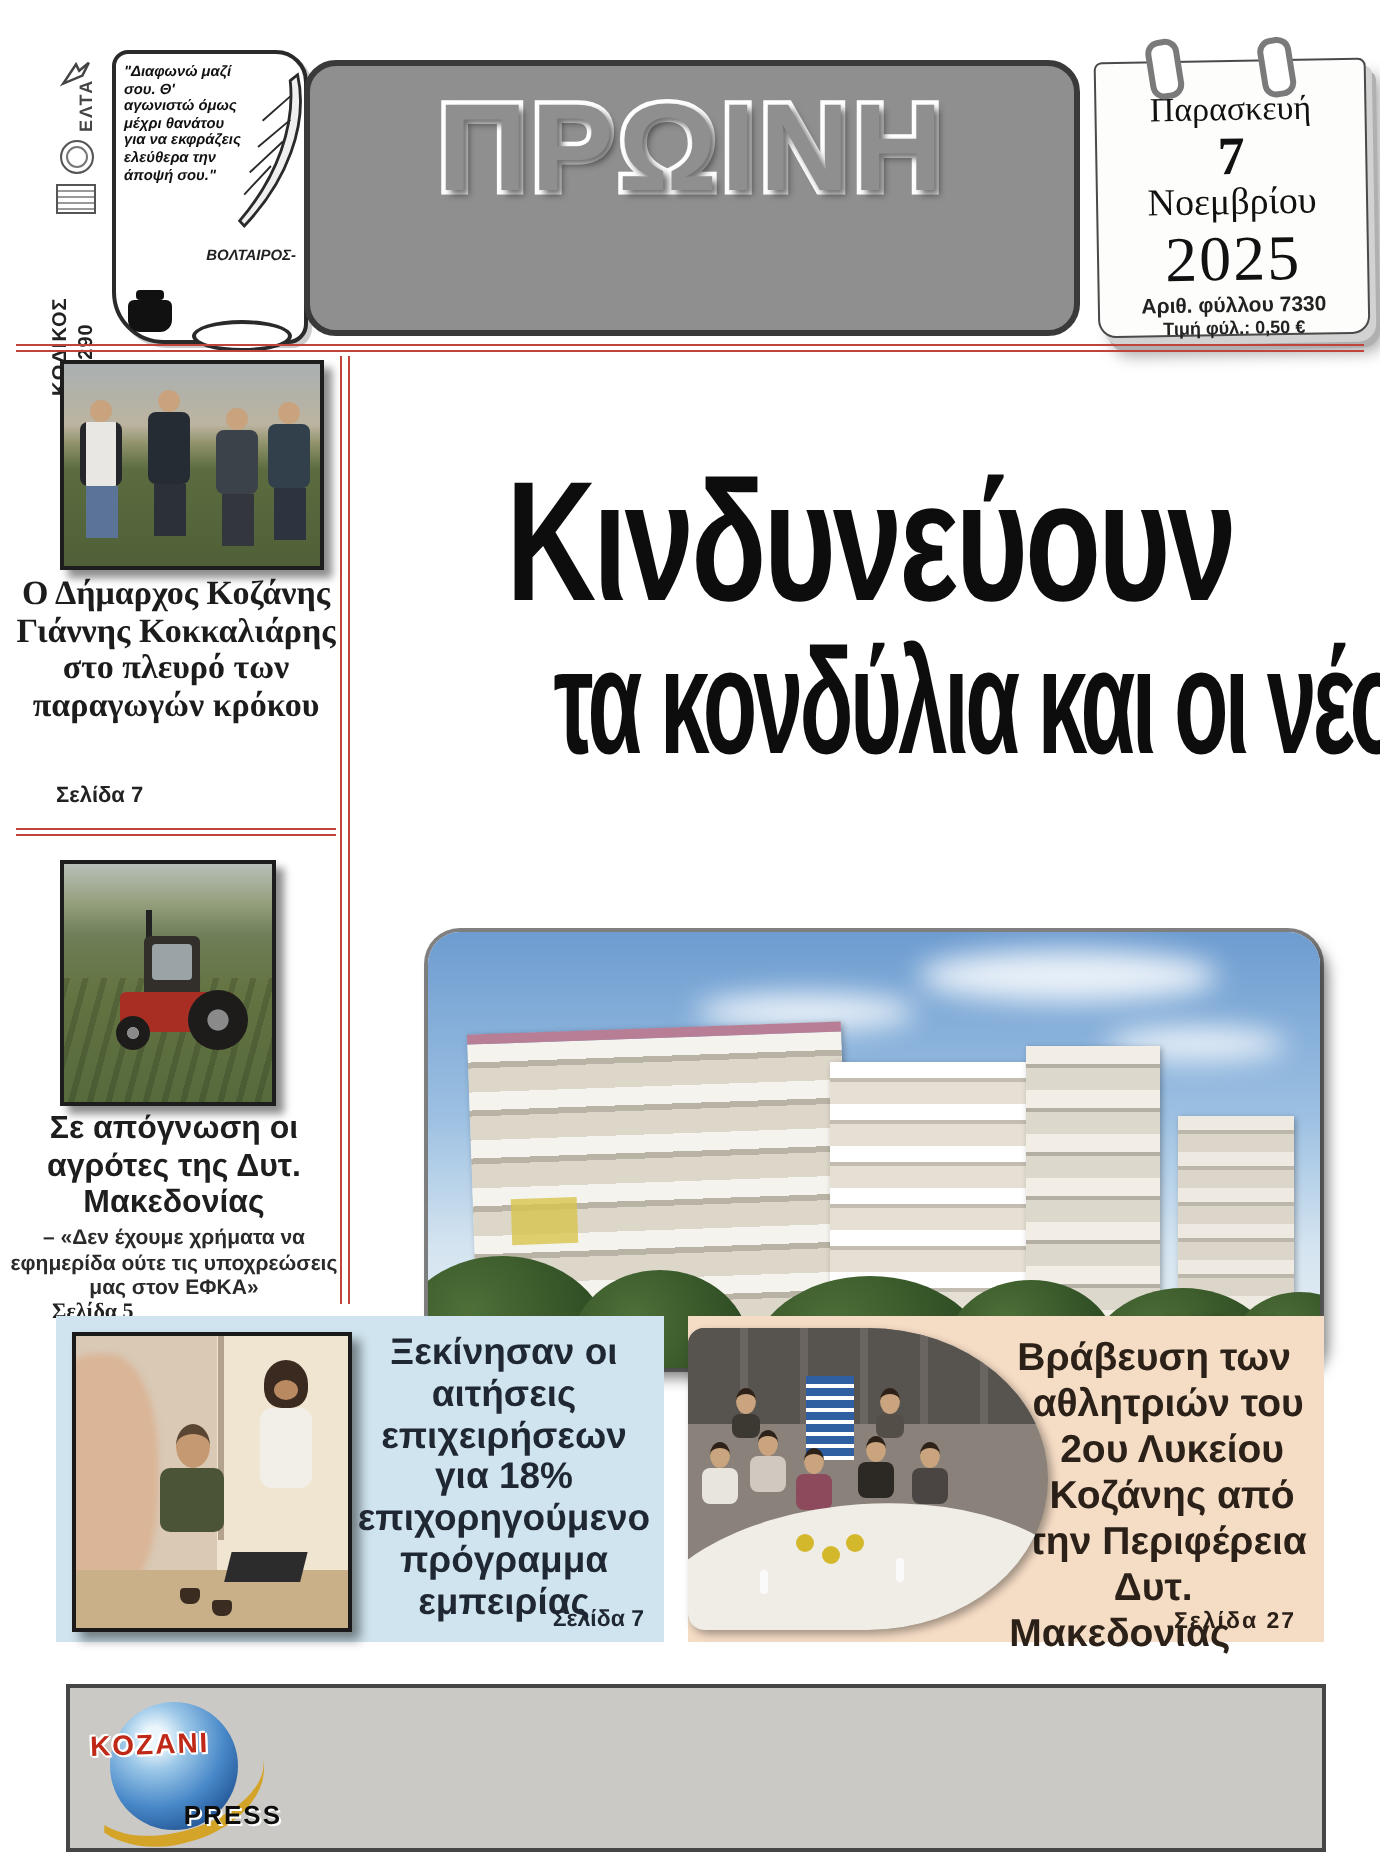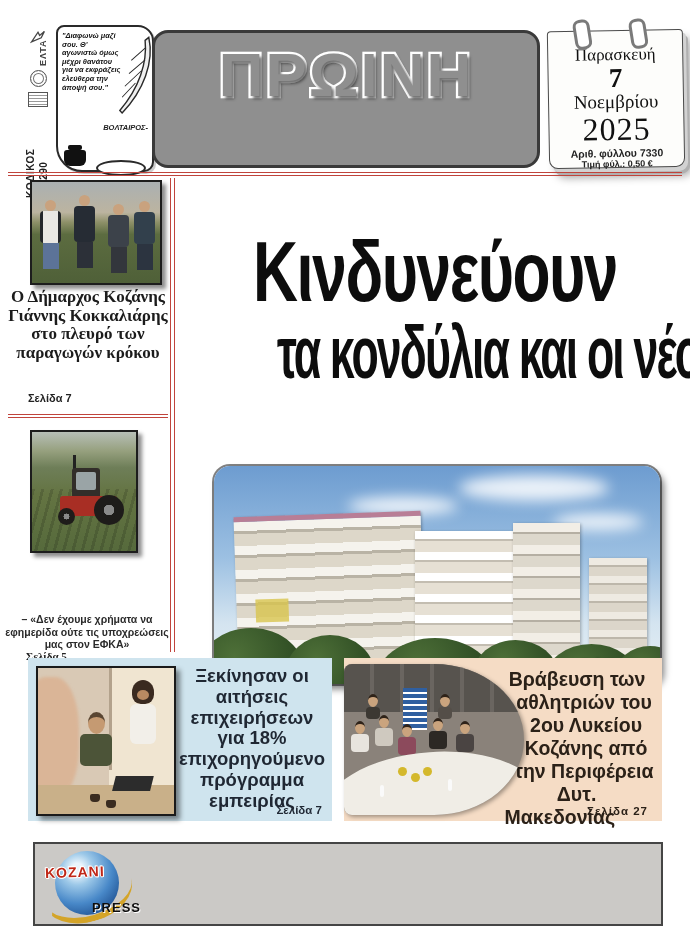--- a/index.html
+++ b/index.html
@@ -279,20 +279,21 @@
     <div class="p2-bg"></div>
     <div class="p2-rows"></div>
     <div class="tractor">
       <div class="t-pipe"></div>
         <div class="t-cab"></div>
         <div class="t-body"></div>
       <div class="t-wheel-r"></div>
         <div class="t-wheel-f"></div>
     </div>
   </div>
+  <div class="side-head2">Σε απόγνωση οι αγρότες της Δυτ. Μακεδονίας</div>
   <div class="side-sub2">– «Δεν έχουμε χρήματα να εφημερίδα ούτε τις υποχρεώσεις μας στον ΕΦΚΑ»</div>
   <div class="side-page2">Σελίδα 5</div>
 
   <div class="headline l1">Κινδυνεύουν</div>
   <div class="headline l2">τα κονδύλια και οι νέοι</div>
 
   <div class="lead-photo">
     <div class="sky"></div>
     <div class="cloud c1"></div>
     <div class="cloud c2"></div>

